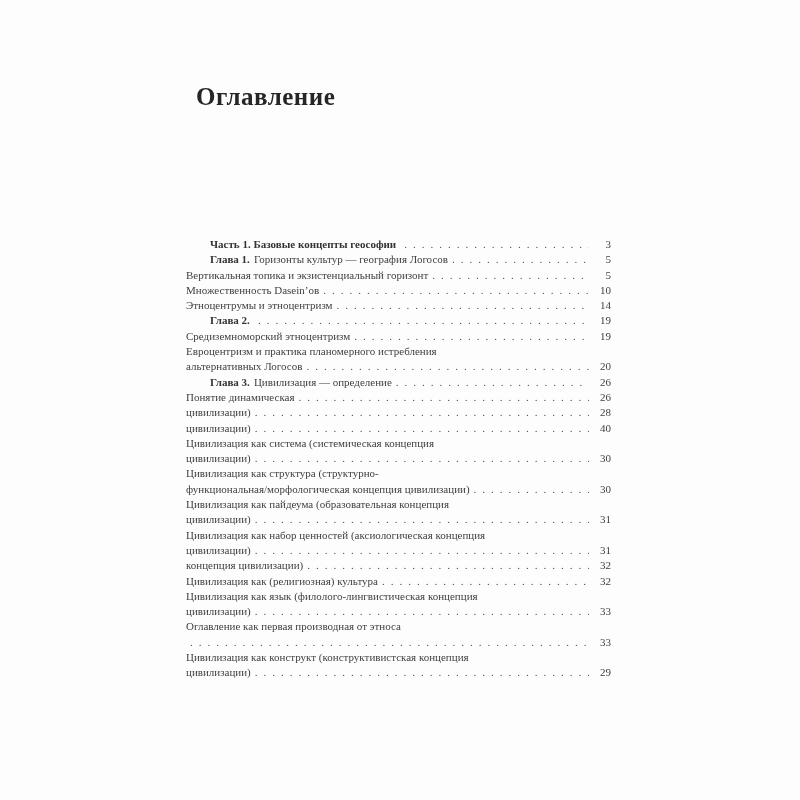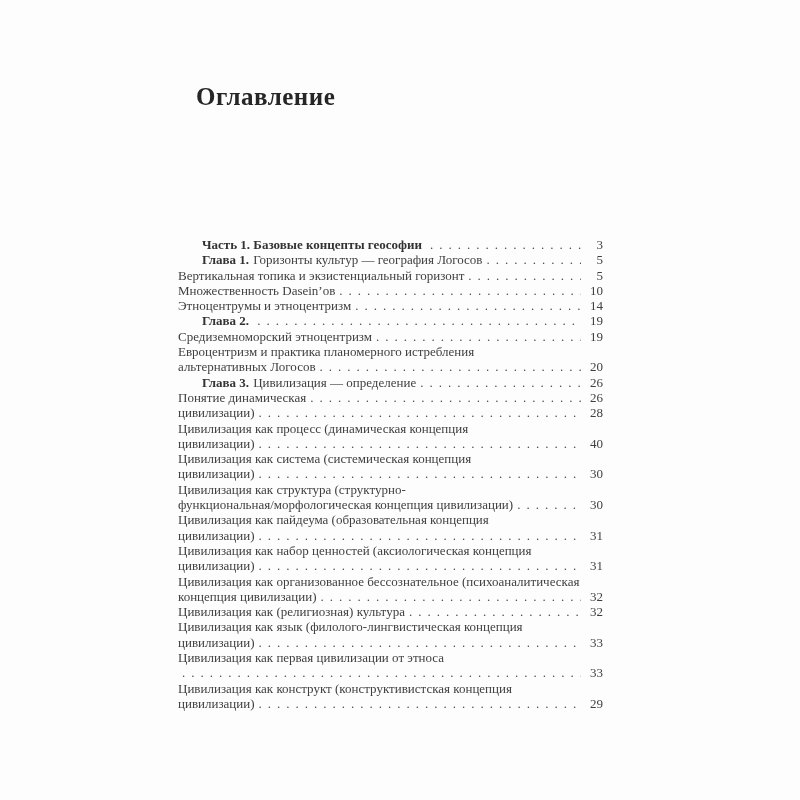--- a/index.html
+++ b/index.html
@@ -23,24 +23,24 @@
     top: 83px;
     margin: 0;
     font-size: 25px;
     font-weight: bold;
     color: #262626;
     letter-spacing: 0.5px;
     font-family: "Liberation Serif", "DejaVu Serif", serif;
   }
   .toc {
     position: absolute;
-    left: 178px;
+    left: 186px;
     top: 237px;
     width: 425px;
-    font-size: 13px;
+    font-size: 11px;
     line-height: 15.3px;
   }
   .toc-entry { margin: 0; }
   .toc-entry.indent .first-line { padding-left: 24px; }
   .toc-line {
     display: flex;
     align-items: baseline;
     white-space: nowrap;
   }
   .toc-line .bold {
@@ -149,23 +149,20 @@
         </div>
       </div>
       <div class="toc-entry">
         <div class="toc-line">
           <span class="txt">цивилизации)</span>
           <span class="leader">..........................................................................................</span>
           <span class="pagenum">28</span>
         </div>
       </div>
       <div class="toc-entry">
-        <div class="toc-line first-line">
-          <span class="txt">Цивилизация как процесс (динамическая концепция</span>
-        </div>
         <div class="toc-line">
           <span class="txt">цивилизации)</span>
           <span class="leader">..........................................................................................</span>
           <span class="pagenum">40</span>
         </div>
       </div>
       <div class="toc-entry">
         <div class="toc-line first-line">
           <span class="txt">Цивилизация как система (системическая концепция</span>
         </div>
@@ -199,23 +196,20 @@
         <div class="toc-line first-line">
           <span class="txt">Цивилизация как набор ценностей (аксиологическая концепция</span>
         </div>
         <div class="toc-line">
           <span class="txt">цивилизации)</span>
           <span class="leader">..........................................................................................</span>
           <span class="pagenum">31</span>
         </div>
       </div>
       <div class="toc-entry">
-        <div class="toc-line first-line">
-          <span class="txt">Цивилизация как организованное бессознательное (психоаналитическая</span>
-        </div>
         <div class="toc-line">
           <span class="txt">концепция цивилизации)</span>
           <span class="leader">..........................................................................................</span>
           <span class="pagenum">32</span>
         </div>
       </div>
       <div class="toc-entry">
         <div class="toc-line first-line">
           <span class="txt">Цивилизация как (религиозная) культура</span>
           <span class="leader">..........................................................................................</span>
@@ -227,21 +221,21 @@
           <span class="txt">Цивилизация как язык (филолого-лингвистическая концепция</span>
         </div>
         <div class="toc-line">
           <span class="txt">цивилизации)</span>
           <span class="leader">..........................................................................................</span>
           <span class="pagenum">33</span>
         </div>
       </div>
       <div class="toc-entry">
         <div class="toc-line first-line">
-          <span class="txt">Цивилизация как первая цивилизации от этноса</span>
+          <span class="txt">Оглавление как первая производная от этноса</span>
         </div>
         <div class="toc-line">
           <span class="leader">..........................................................................................</span>
           <span class="pagenum">33</span>
         </div>
       </div>
       <div class="toc-entry">
         <div class="toc-line first-line">
           <span class="txt">Цивилизация как конструкт (конструктивистская концепция</span>
         </div>

